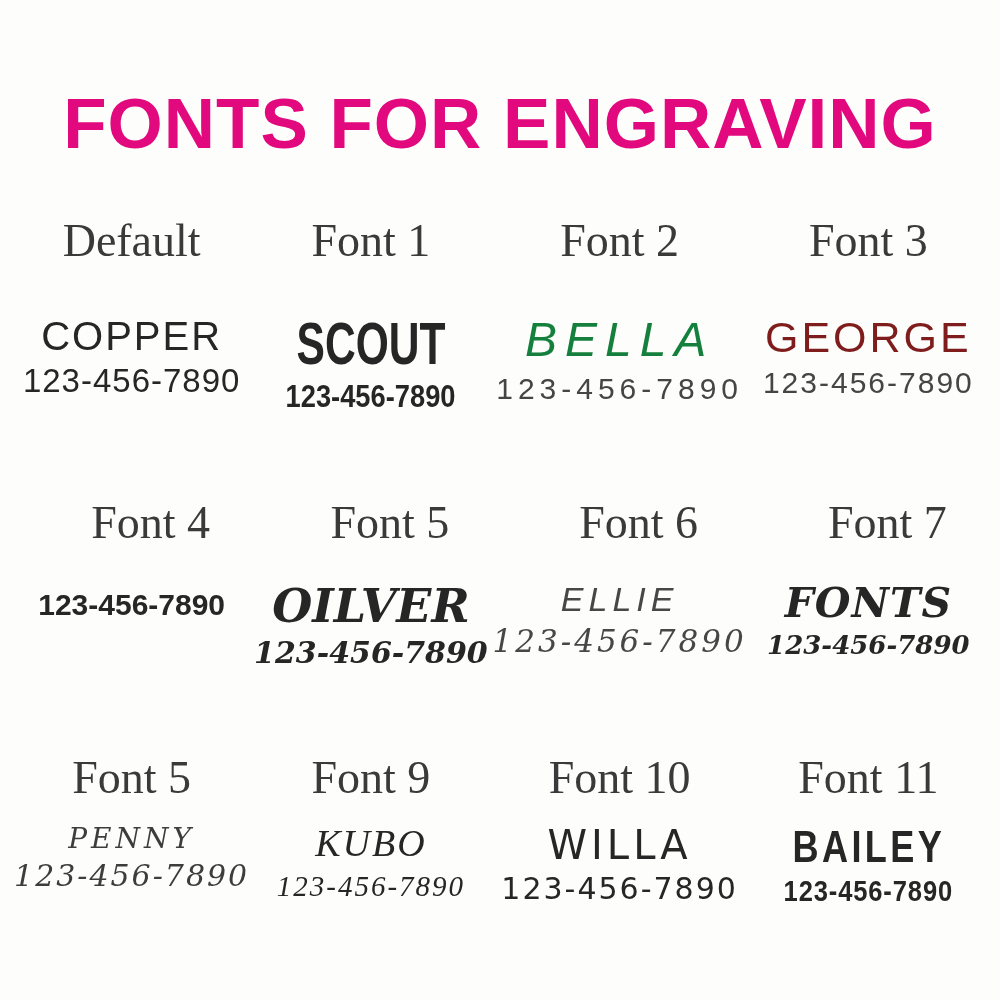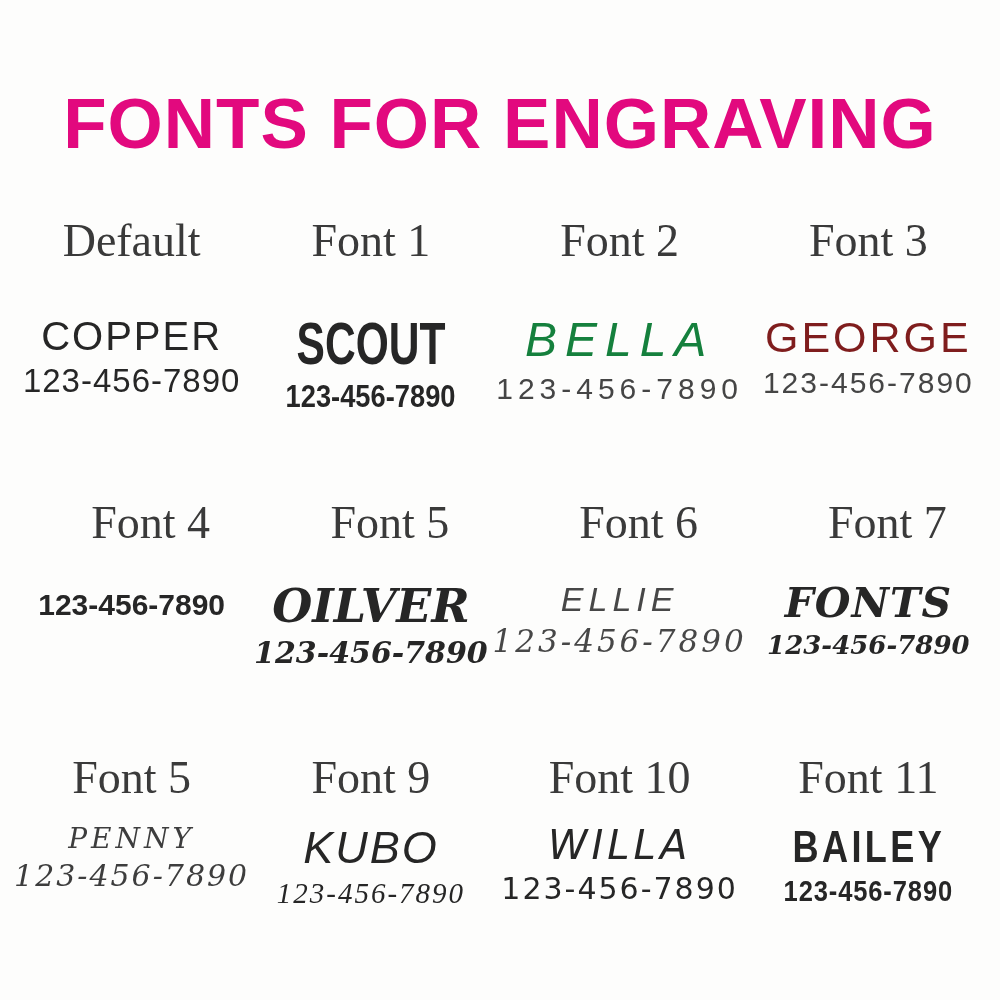--- a/index.html
+++ b/index.html
@@ -92,25 +92,25 @@
 
   
   .f7 .name { font-family: "DejaVu Serif", serif; font-style: italic; font-weight: 700; font-size: 41px; letter-spacing: 1px; }
   .f7 .number { font-family: "DejaVu Serif", serif; font-style: italic; font-weight: 700; font-size: 26px; }
 
   
   .f8 .name { font-family: "DejaVu Serif", serif; font-style: italic; font-size: 28px; letter-spacing: 4px; color: #3d3d3d; }
   .f8 .number { font-family: "DejaVu Serif", serif; font-style: italic; font-size: 30px; letter-spacing: 2px; color: #3d3d3d; }
 
   
-  .f9 .name { font-family: Liberation Sans, sans-serif; font-style: italic; font-size: 45px; letter-spacing: 2px; }
+  .f9 .name { font-family: Liberation Serif, serif; font-style: italic; font-size: 38px; letter-spacing: 2px; }
   .f9 .number { font-family: "Liberation Serif", serif; font-style: italic; font-size: 29px; letter-spacing: 2px; }
 
   
-  .f10 .name { font-family: "DejaVu Sans", sans-serif; font-size: 40px; letter-spacing: 4px; font-style: italic; }
+  .f10 .name { font-family: "DejaVu Sans", sans-serif; font-size: 40px; letter-spacing: 4px; }
   .f10 .number { font-family: "DejaVu Sans", sans-serif; font-size: 30px; letter-spacing: 2px; }
 
   
   .f11 .name { font-weight: 700; font-size: 43px; letter-spacing: 4px; transform: scale(0.84, 1.04); transform-origin: center; }
   .f11 .number { font-weight: 700; font-size: 29px; letter-spacing: 1px; transform: scale(0.88, 1); transform-origin: center; }
 </style>
 </head>
 <body>
 
 <div class="canvas">

